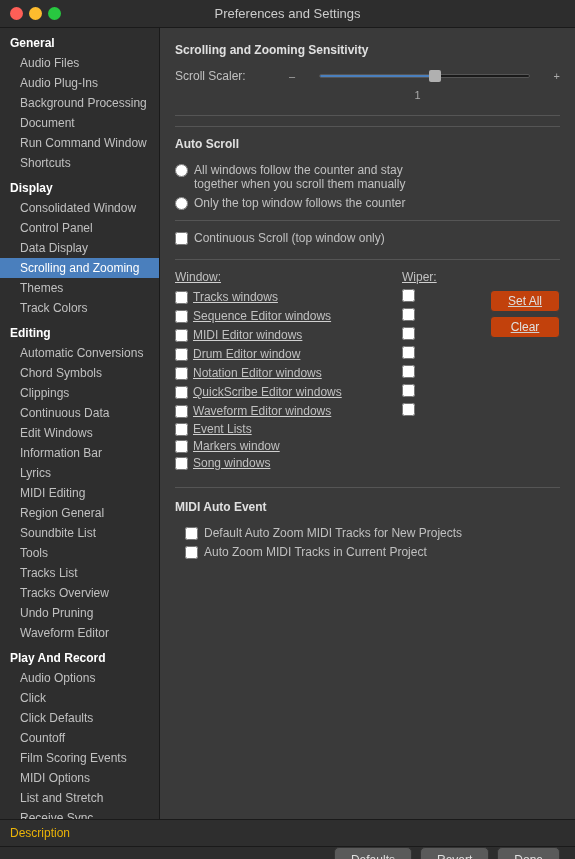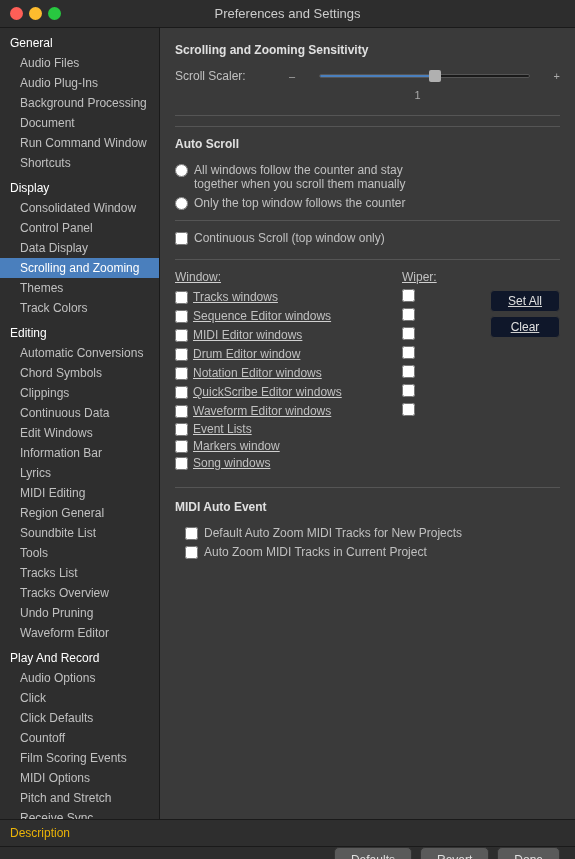--- a/index.html
+++ b/index.html
@@ -51,21 +51,21 @@
       background: #2e2e2e;
       overflow-y: auto;
       border-right: 1px solid #1a1a1a;
       padding-bottom: 10px;
     }
     .sidebar::-webkit-scrollbar { width: 6px; }
     .sidebar::-webkit-scrollbar-track { background: #2e2e2e; }
     .sidebar::-webkit-scrollbar-thumb { background: #555; border-radius: 3px; }
     .sidebar-section-header {
       color: #ffffff;
-      font-weight: normal;
+      font-weight: bold;
       font-size: 12px;
       padding: 8px 10px 3px 10px;
     }
     .sidebar-item {
       padding: 3px 10px 3px 20px;
       color: #c0c0c0;
       font-size: 12px;
       cursor: pointer;
       white-space: nowrap;
     }
@@ -212,21 +212,21 @@
       height: 13px;
       accent-color: #4a7fbd;
       cursor: pointer;
     }
     .action-buttons {
       display: flex;
       flex-direction: column;
       gap: 4px;
     }
     .action-btn {
-      background: #0f172a;
+      background: #c2410c;
       color: #e0e0e0;
       border: 1px solid #3a3a3a;
       border-radius: 4px;
       padding: 3px 10px;
       font-size: 12px;
       cursor: pointer;
       text-align: center;
       width: 70px;
     }
     
@@ -313,21 +313,21 @@
         <div class="sidebar-item">Tracks Overview</div>
         <div class="sidebar-item">Undo Pruning</div>
         <div class="sidebar-item">Waveform Editor</div>
         <div class="sidebar-section-header">Play And Record</div>
         <div class="sidebar-item">Audio Options</div>
         <div class="sidebar-item">Click</div>
         <div class="sidebar-item">Click Defaults</div>
         <div class="sidebar-item">Countoff</div>
         <div class="sidebar-item">Film Scoring Events</div>
         <div class="sidebar-item">MIDI Options</div>
-        <div class="sidebar-item">Pitch and Stretch</div>
+        <div class="sidebar-item">List and Stretch</div>
         <div class="sidebar-item">Receive Sync</div>
       </div>
 
     <div class="content">
 
       <div class="section-block">
         <div class="section-title">Scrolling and Zooming Sensitivity</div>
         <div class="slider-row">
           <span class="slider-label">Scroll Scaler:</span>
           <span class="slider-minus">–</span>

